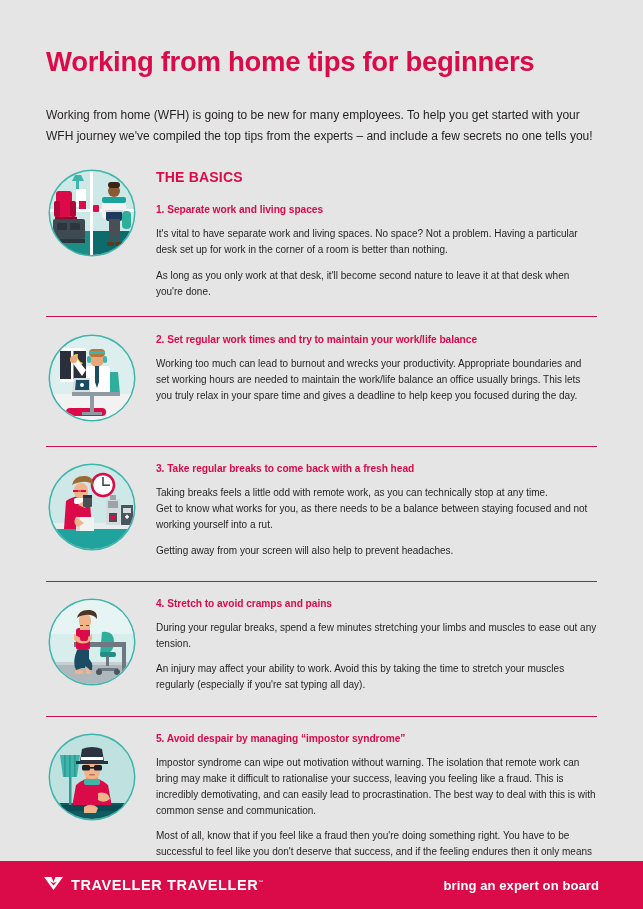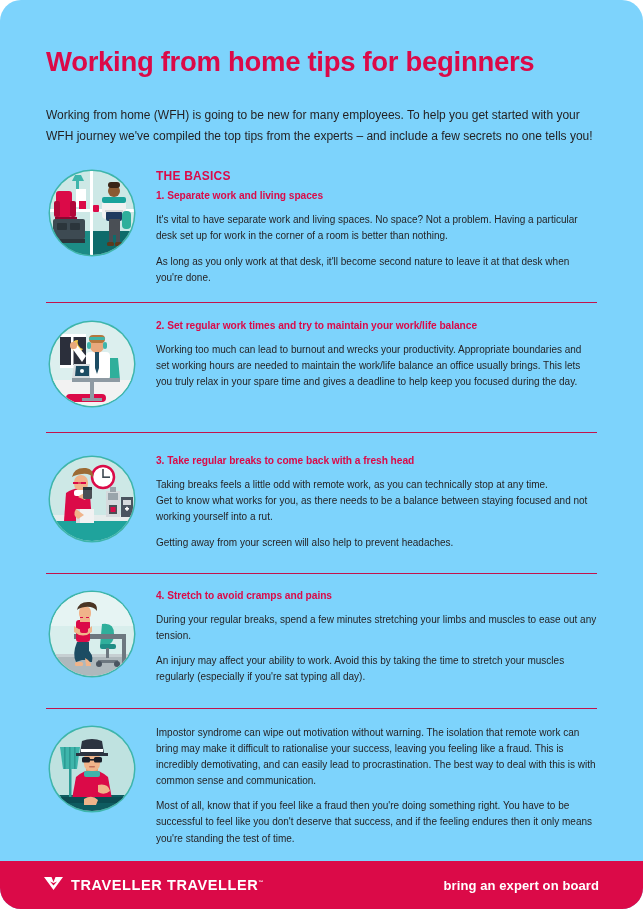--- a/index.html
+++ b/index.html
@@ -8,23 +8,22 @@
     width: 643px;
     height: 909px;
     background: #ffffff;
     font-family: "Liberation Sans", sans-serif;
   }
 
   .page {
     position: relative;
     width: 643px;
     height: 909px;
-    background: #7dd3fc;
+    background: #e5e5e5;
     overflow: hidden;
-    border-radius: 21px;
   }
 
   
   .header {
     padding: 47px 46px 0 46px;
   }
   .page-title {
     color: #DB0A48;
     font-size: 27.5px;
     font-weight: bold;
@@ -55,24 +54,24 @@
     height: 92px;
     margin-right: 18px;
   }
   .tip-body {
     flex: 1 1 auto;
     padding-top: 2px;
   }
 
   .eyebrow {
     color: #DB0A48;
-    font-size: 12px;
+    font-size: 14px;
     font-weight: bold;
     letter-spacing: 0.2px;
-    margin-bottom: 7px;
+    margin-bottom: 19px;
   }
   .tip-heading {
     color: #DB0A48;
     font-size: 10.2px;
     font-weight: bold;
     letter-spacing: -0.05px;
     margin-bottom: 11px;
   }
   .tip-para {
     color: #231f20;
@@ -267,21 +266,21 @@
         </svg>
       </div>
       <div class="tip-body">
         <div class="tip-heading">2. Set regular work times and try to maintain your work/life balance</div>
         <p class="tip-para">Working too much can lead to burnout and wrecks your productivity.  Appropriate boundaries and set working hours are needed to maintain the work/life balance an office usually brings. This lets you truly relax in your spare time and gives a deadline to help keep you focused during the day.</p>
       </div>
     </div>
 
     <div class="divider" style="margin-top:22px;"></div>
 
-    <div class="tip" style="margin-top:20px;">
+    <div class="tip" style="margin-top:14px;">
       <div class="tip-illo">
         <svg viewBox="0 0 92 92" width="92" height="92">
           <defs>
               <clipPath id="c3">
                 <circle cx="46" cy="46" r="42"></circle>
               </clipPath>
             </defs>
           <circle cx="46" cy="46" r="43.5" fill="#3EB5AB"></circle>
           <circle cx="46" cy="46" r="41.5" fill="#D4ECEA"></circle>
           <g clip-path="url(#c3)">
@@ -425,20 +424,21 @@
             <rect x="43" y="43" width="6" height="1.6" rx="0.8" fill="#C2705A"></rect>
 
             <path d="M52 62 q10 -2 12 6 q-6 5 -12 1 z" fill="#F0B48A"></path>
 
             <rect x="4" y="74" width="84" height="6" fill="#0B4C52"></rect>
             <path d="M38 76 q8 -5 14 1 l-2 5 l-12 0 z" fill="#F0B48A"></path>
           </g>
         </svg>
       </div>
       <div class="tip-body">
+        <div class="tip-heading">5. Avoid despair by managing “impostor syndrome”</div>
         <p class="tip-para">Impostor syndrome can wipe out motivation without warning.   The isolation that remote work can bring may make it difficult to rationalise your success, leaving you feeling like a fraud.  This is incredibly demotivating, and can easily lead to procrastination. The best way to deal with this is with common sense and communication.</p>
         <p class="tip-para">Most of all, know that if you feel like a fraud then you're doing something right. You have to be successful to feel like you don't deserve that success, and if the feeling endures then it only means you're standing the test of time.</p>
       </div>
     </div>
 
   </div>
 
   <div class="footer">
     <div class="brand">
       <span class="brand-mark">

